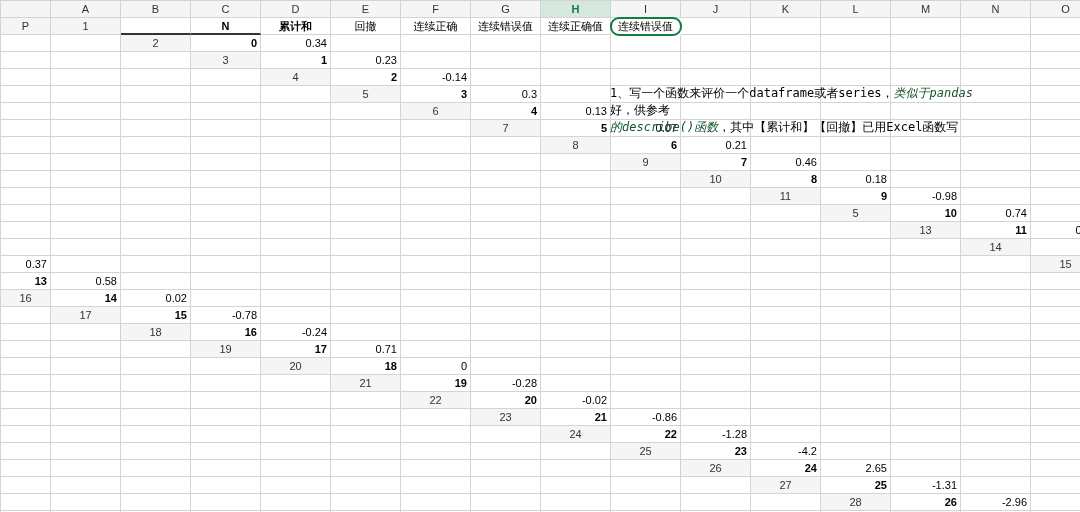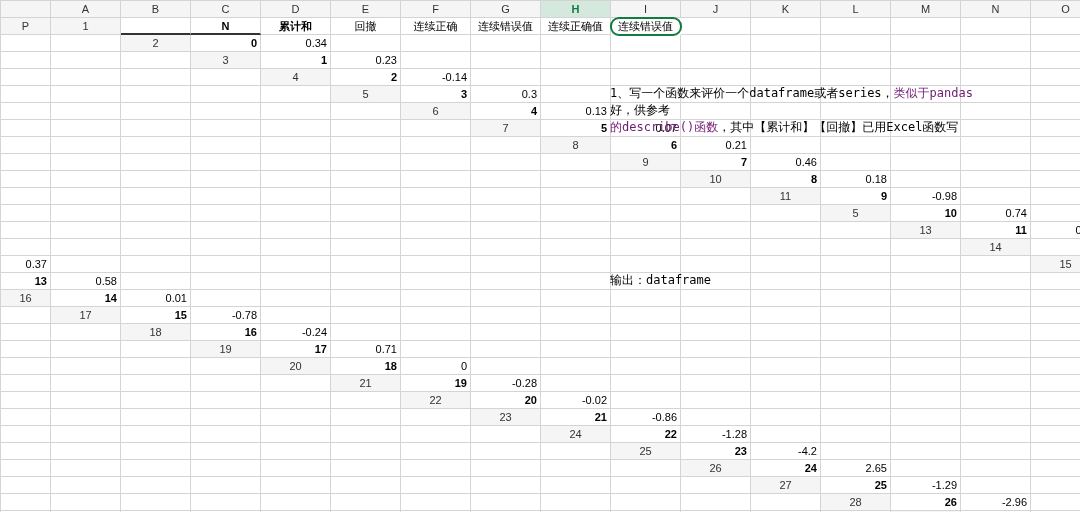--- a/index.html
+++ b/index.html
@@ -56,21 +56,21 @@
     position: absolute;
     left: 610px;
     pointer-events: none;
   }
   .overlay-line {
     white-space: nowrap;
     font-size: 12px;
     line-height: 17px;
     font-family: "SimSun", monospace;
   }
-  .overlay .red { color: #701a75; }
+  .overlay .red { color: #14532d; font-style: italic; }
   .thick-bottom {
     border-bottom: 2px solid #333;
   }
 </style>
 </head>
 <body>
 
 <div class="sheet" id="sheet">
     <div class="corner"></div>
     <div class="colhdr">A</div>
@@ -339,21 +339,21 @@
     <div class="cell"></div>
     <div class="cell"></div>
     <div class="cell"></div>
     <div class="cell"></div>
     <div class="cell"></div>
     <div class="cell"></div>
     <div class="cell"></div>
     <div class="cell"></div>
     <div class="rowhdr">16</div>
     <div class="cell right bold">14</div>
-    <div class="cell right">0.01</div>
+    <div class="cell right">0.02</div>
     <div class="cell"></div>
     <div class="cell"></div>
     <div class="cell"></div>
     <div class="cell"></div>
     <div class="cell"></div>
     <div class="cell"></div>
     <div class="cell"></div>
     <div class="cell"></div>
     <div class="cell"></div>
     <div class="cell"></div>
@@ -526,21 +526,21 @@
     <div class="cell"></div>
     <div class="cell"></div>
     <div class="cell"></div>
     <div class="cell"></div>
     <div class="cell"></div>
     <div class="cell"></div>
     <div class="cell"></div>
     <div class="cell"></div>
     <div class="rowhdr">27</div>
     <div class="cell right bold">25</div>
-    <div class="cell right">-1.29</div>
+    <div class="cell right">-1.31</div>
     <div class="cell"></div>
     <div class="cell"></div>
     <div class="cell"></div>
     <div class="cell"></div>
     <div class="cell"></div>
     <div class="cell"></div>
     <div class="cell"></div>
     <div class="cell"></div>
     <div class="cell"></div>
     <div class="cell"></div>
@@ -569,14 +569,13 @@
     <div class="cell right bold">27</div>
     <div class="cell right">1.25</div>
   </div>
 
 <div class="overlay" style="top: 85px;">
     <div class="overlay-line"><span>1、写一个函数来评价一个dataframe或者series，</span><span class="red">类似于pandas</span></div>
     <div class="overlay-line"><span>好，供参考</span></div>
     <div class="overlay-line"><span class="red">的describe()函数</span><span>，其中【累计和】【回撤】已用Excel函数写</span></div>
   </div>
 <div class="overlay" style="top: 272px;">
-    <div class="overlay-line"><span>输出：dataframe</span></div>
   </div>
 
 </body></html>

